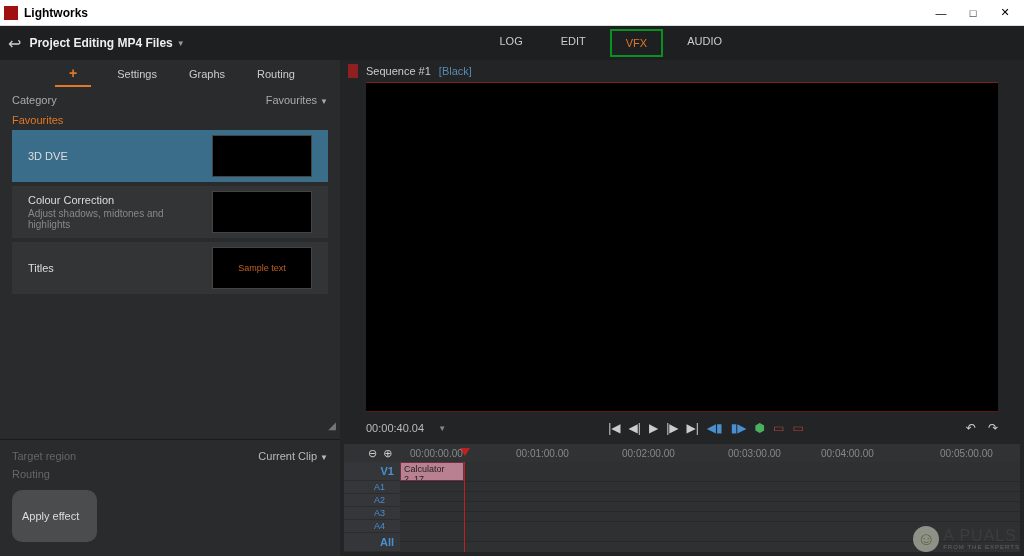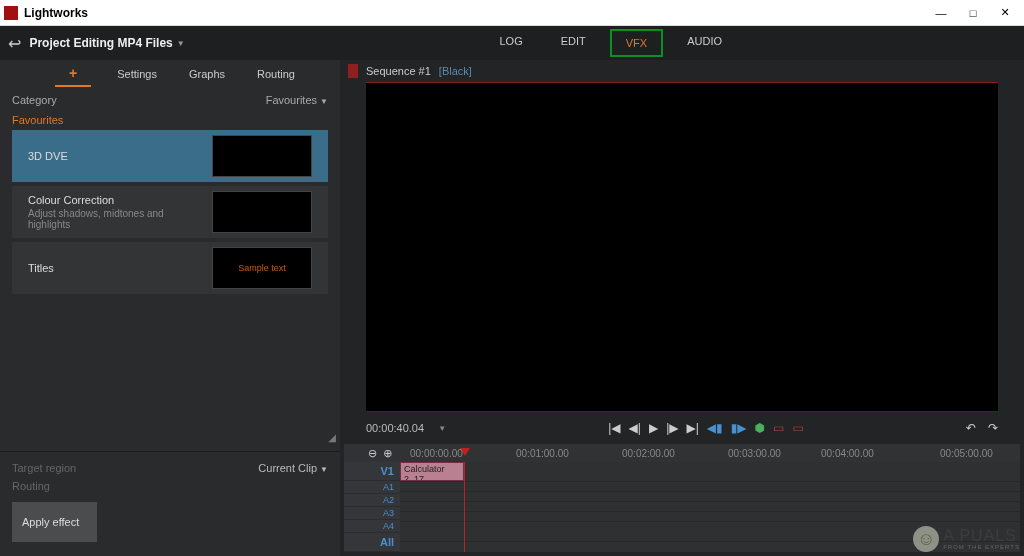--- a/index.html
+++ b/index.html
@@ -36,21 +36,21 @@
 .effect-item.sel { background: #3a6d8a; }
 .effect-text { flex: 1; display: flex; flex-direction: column; gap: 2px; }
 .effect-name { color: #ddd; font-size: 11px; }
 .effect-desc { color: #888; font-size: 10px; }
 .effect-thumb { width: 100px; height: 42px; background: #000; border: 1px solid #444; display: flex; align-items: center; justify-content: center; }
 .sample-text { color: #c06020; font-size: 9px; }
 
 .bottom-left { margin-top: auto; padding: 10px 12px 14px 12px; display: flex; flex-direction: column; gap: 6px; border-top: 1px solid #1a1a1a; }
 .bl-row { display: flex; justify-content: space-between; color: #666; font-size: 11px; align-items: center; }
 .bl-val { color: #bbb; }
-.apply-btn { background: #4a4c4e; color: #ddd; padding: 14px 10px; font-size: 11px; width: 85px; margin-top: 4px; }
+.apply-btn { background: #4a4c4e; color: #ddd; padding: 20px 10px; font-size: 11px; width: 85px; margin-top: 4px; border-radius: 10px; }
 .expand-icon { position: absolute; right: 4px; color: #777; font-size: 10px; }
 
 .right-panel { flex: 1; background: #222426; display: flex; flex-direction: column; padding: 0 4px; position: relative; }
 .seq-header { height: 22px; display: flex; align-items: center; gap: 8px; padding: 0 4px; font-size: 11px; }
 .seq-mark { width: 10px; height: 14px; background: #902020; }
 .seq-name { color: #ccc; }
 .seq-name2 { color: #5a8bb0; }
 
 .viewer { flex: 1; background: #000; border-top: 1px solid #802020; margin: 0 22px 2px 22px; position: relative; }
 .viewer::after { content: ""; position: absolute; left: 0; right: 0; bottom: 0; height: 1px; background: #601818; }
@@ -66,21 +66,21 @@
 .transport-right { display: flex; gap: 12px; color: #ccc; font-size: 12px; }
 
 .timeline-area { height: 108px; background: #2b2d2f; margin: 2px 0 4px 0; display: flex; flex-direction: column; }
 .ruler { height: 22px; display: flex; align-items: center; padding-left: 60px; position: relative; color: #888; font-size: 10px; background: #303234; }
 .ruler-zoom { position: absolute; left: 24px; display: flex; gap: 6px; color: #ccc; font-size: 11px; }
 .ruler-tick { position: absolute; top: 4px; }
 .ruler .playhead-top { position: absolute; left: 116px; top: 4px; width: 0; height: 0; border-left: 5px solid transparent; border-right: 5px solid transparent; border-top: 8px solid #c02020; }
 
 .tracks { flex: 1; display: flex; }
 .track-labels { width: 56px; background: #34363a; display: flex; flex-direction: column; }
-.tl { color: #4a90d0; font-size: 9px; padding: 1px 6px; text-align: right; border-bottom: 1px solid #2a2c2e; }
+.tl { color: #4a90d0; font-size: 9px; padding: 1px 15px; text-align: right; border-bottom: 1px solid #2a2c2e; }
 .tl.big { font-size: 11px; font-weight: bold; padding: 3px 6px; }
 .track-body { flex: 1; position: relative; background: #2e3032; }
 .track-row { height: 20px; border-bottom: 1px solid #26282a; position: relative; }
 .track-row.small { height: 10px; }
 .clip { position: absolute; left: 0; width: 64px; top: 0; bottom: 0; background: #b88090; border: 1px solid #703040; font-size: 9px; color: #222; padding: 1px 3px; overflow: hidden; }
 .playhead-line { position: absolute; left: 64px; top: 0; bottom: 0; width: 1px; background: #c02020; }
 
 .watermark { position: absolute; right: 4px; bottom: 4px; color: #888; font-size: 9px; opacity: 0.6; display: flex; align-items: center; gap: 4px; }
 .watermark-icon { width: 26px; height: 26px; background: #d0d0c0; border-radius: 50%; display: flex; align-items: center; justify-content: center; font-size: 18px; color: #709040; }
 .watermark-text { display: flex; flex-direction: column; line-height: 1; }

